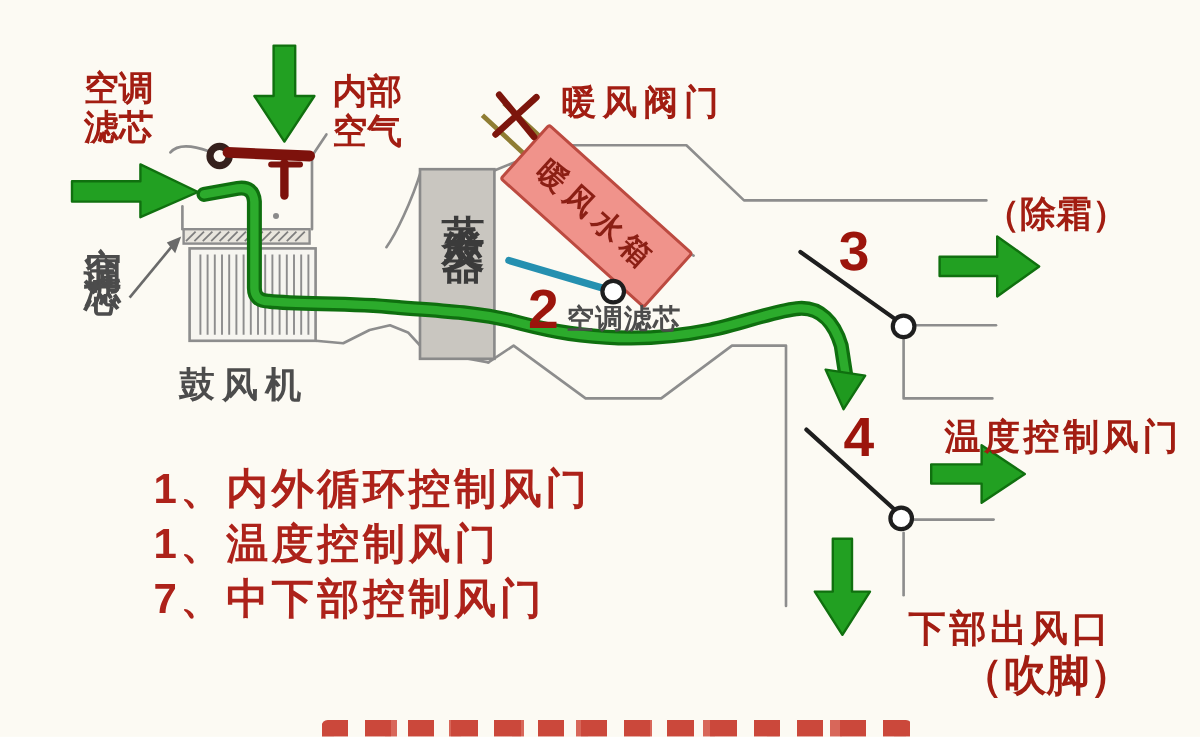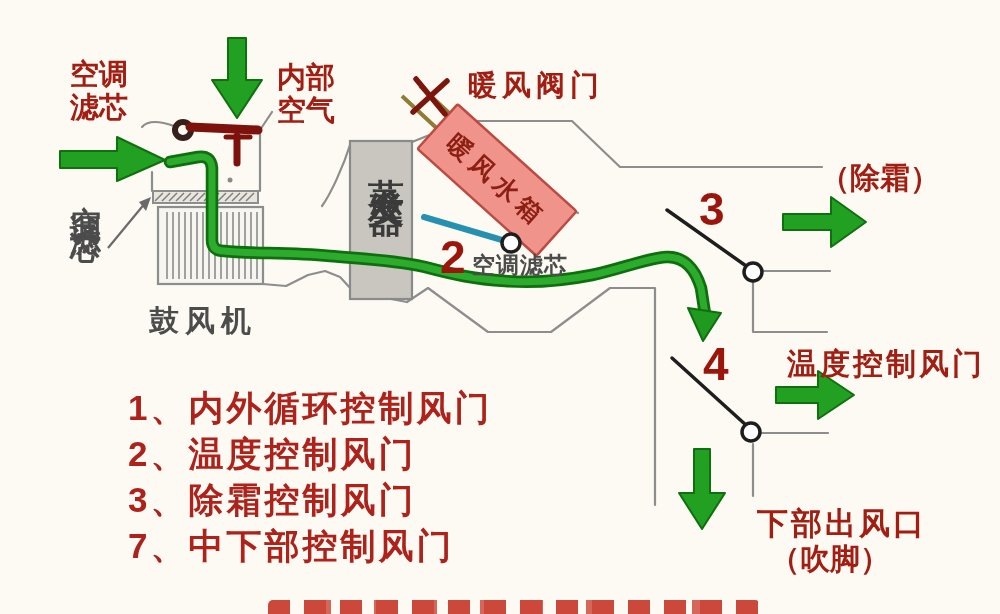--- a/index.html
+++ b/index.html
@@ -15,21 +15,21 @@
   .gray{color:#4c4c4c;}
   .wrap2{white-space:normal;width:66px;line-height:33px;font-size:29px;}
   .vert{writing-mode:vertical-rl;text-orientation:upright;}
   .lbl-external-air{left:70px;top:58px;}
   .lbl-internal-air{left:277px;top:28px;margin-top:33px;}
   .lbl-heater-valve{left:468px;top:66px;font-size:29px;letter-spacing:5px;}
   .lbl-upper-outlet{left:799px;top:124px;font-size:29px;letter-spacing:3px;}
   .lbl-upper-sub{left:820px;top:158px;font-size:30px;}
   .lbl-mid-outlet{left:787px;top:344px;font-size:30px;letter-spacing:3px;}
   .lbl-lower-outlet{left:757px;top:503px;font-size:31px;letter-spacing:3px;}
-  .lbl-lower-sub{left:770px;top:539px;font-size:30px;}
+  .lbl-lower-sub{left:800px;top:539px;font-size:36px;}
   .lbl-n2{left:440px;top:234px;}
   .lbl-n3{left:699px;top:186px;}
   .lbl-n4{left:703px;top:341px;}
   .lbl-temp{left:472px;top:250px;font-size:23px;letter-spacing:1px;}
   .lbl-filter{left:64px;top:181px;font-size:31px;letter-spacing:9px;}
   .lbl-blower{left:149px;top:301px;font-size:30px;letter-spacing:6px;}
   .lbl-evap{left:361px;top:149px;font-size:36px;letter-spacing:12px;color:#3b3b3b;}
   .lbl-heatercore{
     left:417px;top:150px;width:160px;height:60px;line-height:60px;
     text-align:center;transform:rotate(42deg);transform-origin:50% 50%;
@@ -141,19 +141,18 @@
   <div class="t num lbl-n4">4</div>
   <div class="t gray lbl-temp">空调滤芯</div>
 
   <div class="t gray vert lbl-filter">空调滤芯</div>
   <div class="t gray lbl-blower">鼓风机</div>
   <div class="t vert lbl-evap">蒸发器</div>
   <div class="t lbl-heatercore">暖风水箱</div>
 
   <div class="legend">
     <div>1、内外循环控制风门</div>
-    <div>2、温度控制风门</div>
-    <div>3、除霜控制风门</div>
+    <div>1、温度控制风门</div>
     <div>7、中下部控制风门</div>
   </div>
 
   <div class="cropped-title"></div>
 </div>
 
 </body></html>

